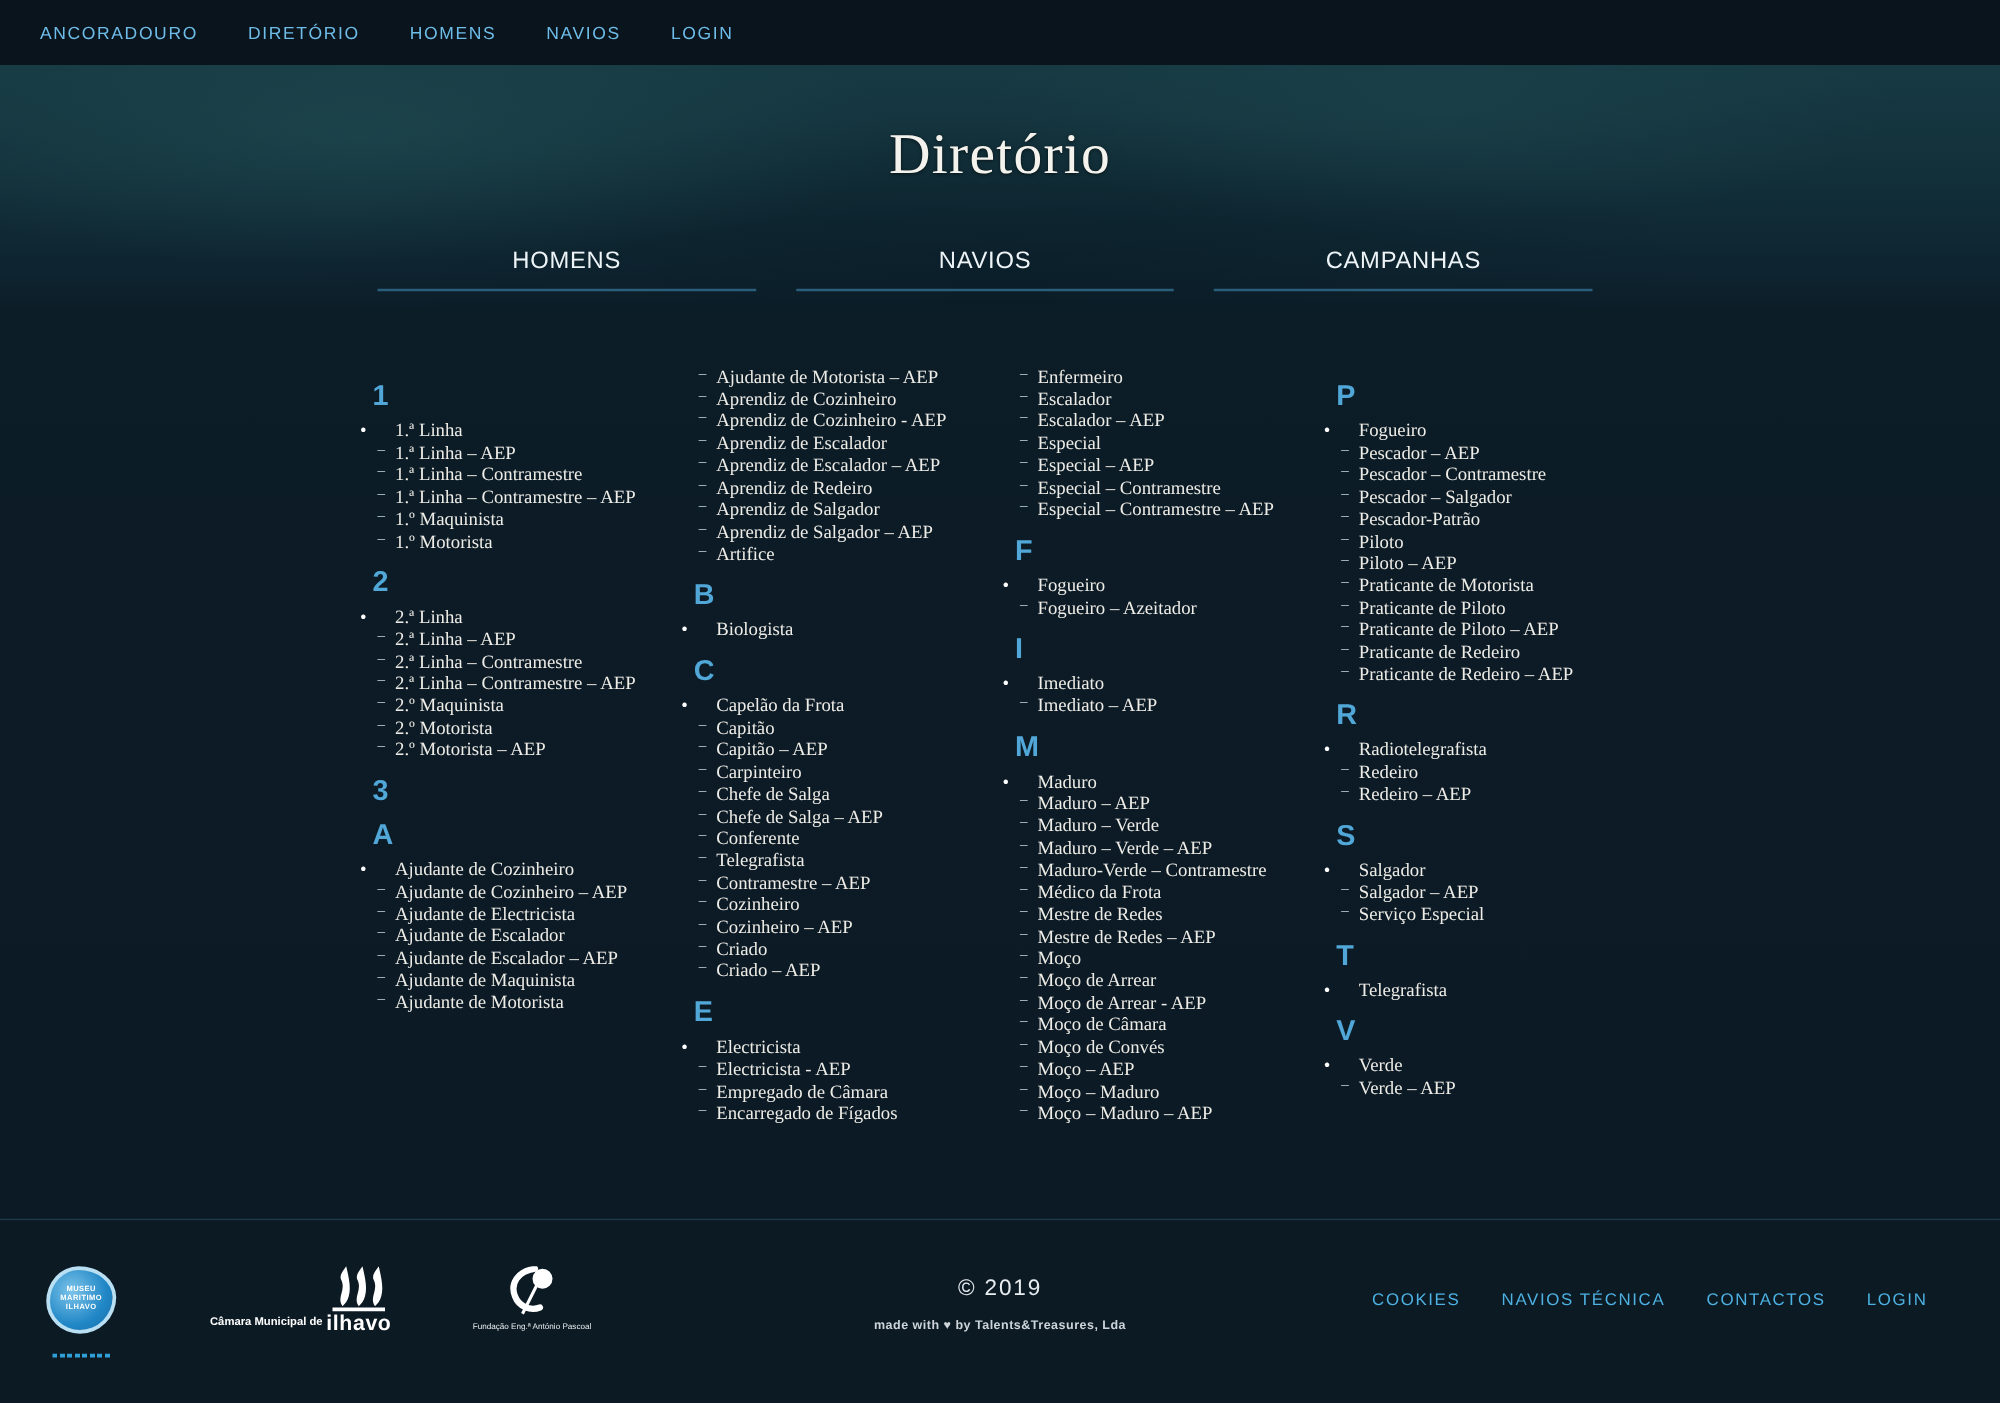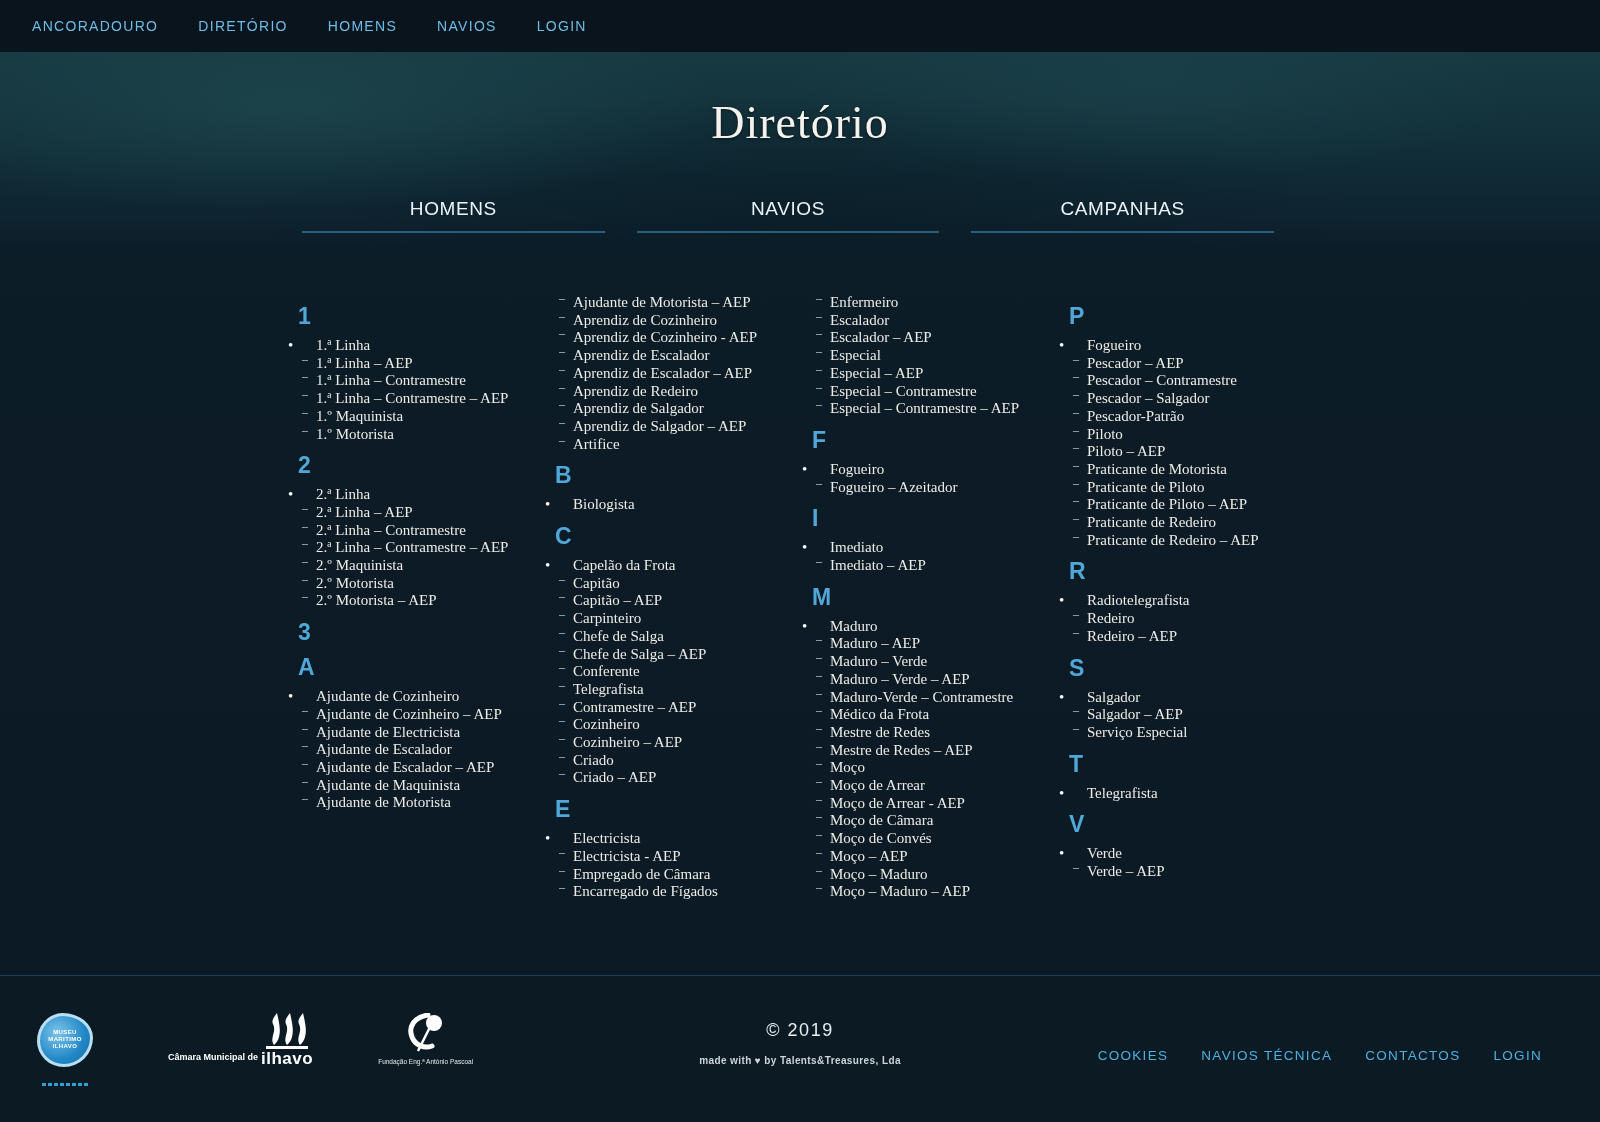--- a/index.html
+++ b/index.html
@@ -100,21 +100,21 @@
   .cml-right { display:flex; flex-direction:column; align-items:center; }
   .cml-city { font-size:17px; font-weight:bold; color:#fff; line-height:15px; letter-spacing:.5px; }
 
   .fap { display:flex; flex-direction:column; align-items:center; cursor:pointer; }
   .fap-text { margin-top:3px; font-size:6.5px; color:#e8edf0; text-align:center; line-height:8px; }
 
   .footcenter { position:absolute; left:0; right:0; top:44px; text-align:center; pointer-events:none; }
   .copyright { font-size:18px; color:#e8edf0; letter-spacing:1.5px; }
   .credits { margin-top:14px; font-size:10px; color:#cdd5da; letter-spacing:.4px;font-weight:bold; }
 
-  .footlinks { position:absolute; right:58px; top:72px; display:flex; gap:33px;justify-content:flex-end; }
+  .footlinks { position:absolute; right:58px; top:56px; display:flex; gap:33px;justify-content:flex-end; }
   .footlinks a {
     color:#4db1e2; font-size:13.5px; letter-spacing:1.3px;
     text-decoration:none; cursor:pointer; white-space:nowrap;
   }
 </style>
 </head>
 <body>
 
 <header class="topbar">
   <nav class="topnav" id="topnav">

